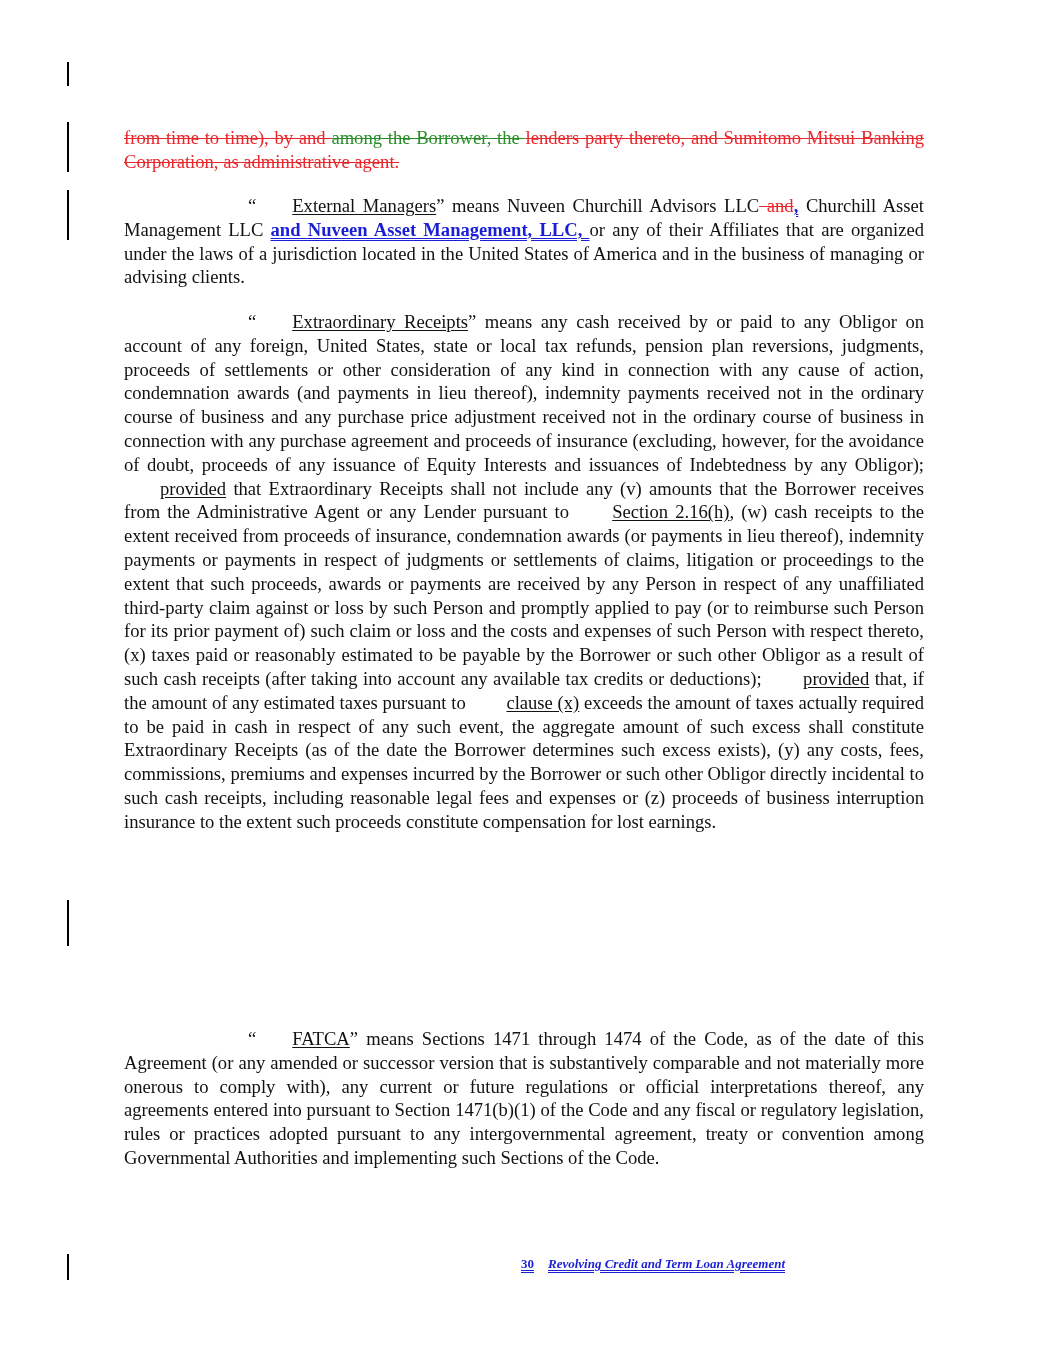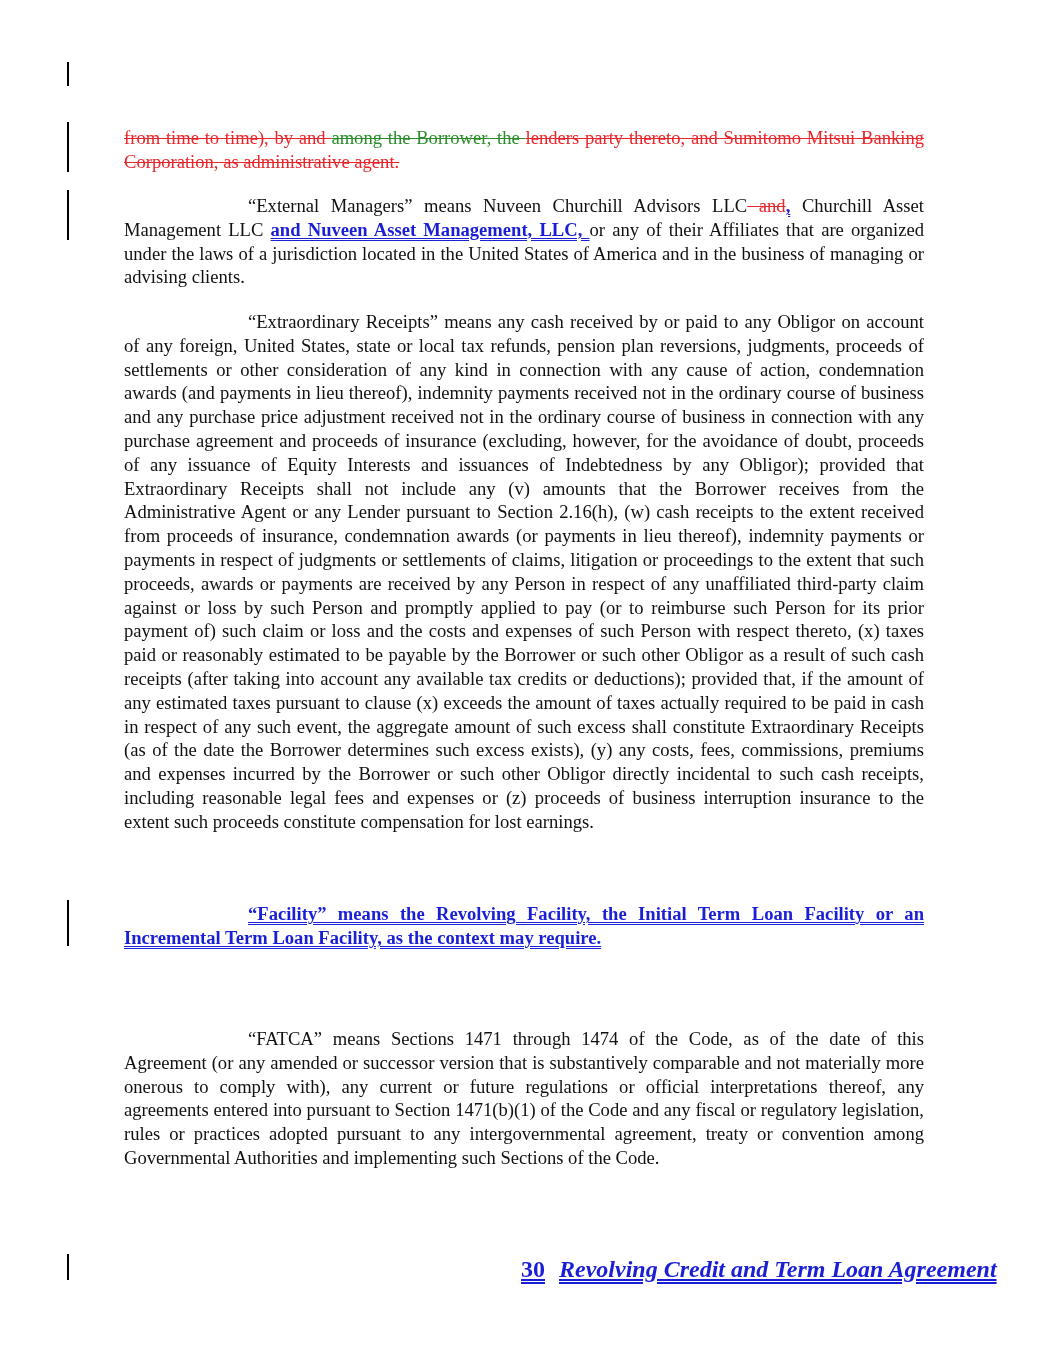--- a/index.html
+++ b/index.html
@@ -3,25 +3,25 @@
 <meta charset="utf-8">
 <style>
   html, body { margin: 0; padding: 0; background: #ffffff; }
   body { width: 1055px; height: 1365px; position: relative; overflow: hidden;
          font-family: "Liberation Serif", "DejaVu Serif", serif; color: #111; }
   .page { position: absolute; left: 0; top: 0; width: 1055px; height: 1365px; }
   .bar { position: absolute; left: 67px; width: 2px; background: #000; }
   .para { position: absolute; left: 124px; width: 800px; font-size: 18.6px; line-height: 23.8px;
           text-align: justify; text-align-last: left; margin: 0; }
   .para .indent { display: inline-block; width: 124px; }
-  .u { text-underline-offset: 2px; }
+  .u { text-decoration: underline; text-underline-offset: 2px; margin-left: 36px; }
   .del-red { color: #e8262b; text-decoration: line-through; text-decoration-thickness: 1.2px; }
   .del-green { color: #2a8d2a; text-decoration: line-through; text-decoration-thickness: 1.2px; }
   .ins { color: #1a1fd6; font-weight: bold; text-decoration: underline double; text-underline-offset: 2px; text-decoration-thickness: 1px; }
-  .footer { position: absolute; top: 1256px; left: 521px; font-size: 24px; color: #1a1fd6;
+  .footer { position: absolute; top: 1256px; left: 521px; font-size: 13px; color: #1a1fd6;
             font-weight: bold; white-space: nowrap; }
   .footer .num { text-decoration: underline double; text-underline-offset: 2px; margin-right: 14px; }
   .footer .title { font-style: italic; text-decoration: underline double; text-underline-offset: 2px; }
 </style>
 </head>
 <body>
 
 <div class="page">
 
   <div class="bar" style="top:62px;height:24px;"></div>
@@ -35,23 +35,20 @@
   </p>
 
   <p class="para" style="top:194px;">
     <span class="indent"></span><span>“</span><span class="u">External Managers</span><span>”</span><span> means Nuveen Churchill Advisors LLC</span><span class="del-red"> and</span><span class="ins">,</span><span> Churchill Asset Management LLC </span><span class="ins">and Nuveen Asset Management, LLC, </span><span>or any of their Affiliates that are organized under the laws of a jurisdiction located in the United States of America and in the business of managing or advising clients.</span>
   </p>
 
   <p class="para" style="top:310px;">
     <span class="indent"></span><span>“</span><span class="u">Extraordinary Receipts</span><span>”</span><span> means any cash received by or paid to any Obligor on account of any foreign, United States, state or local tax refunds, pension plan reversions, judgments, proceeds of settlements or other consideration of any kind in connection with any cause of action, condemnation awards (and payments in lieu thereof), indemnity payments received not in the ordinary course of business and any purchase price adjustment received not in the ordinary course of business in connection with any purchase agreement and proceeds of insurance (excluding, however, for the avoidance of doubt, proceeds of any issuance of Equity Interests and issuances of Indebtedness by any Obligor); </span><span class="u">provided</span><span> that Extraordinary Receipts shall not include any (v) amounts that the Borrower receives from the Administrative Agent or any Lender pursuant to </span><span class="u">Section 2.16(h)</span><span>, (w) cash receipts to the extent received from proceeds of insurance, condemnation awards (or payments in lieu thereof), indemnity payments or payments in respect of judgments or settlements of claims, litigation or proceedings to the extent that such proceeds, awards or payments are received by any Person in respect of any unaffiliated third-party claim against or loss by such Person and promptly applied to pay (or to reimburse such Person for its prior payment of) such claim or loss and the costs and expenses of such Person with respect thereto, (x) taxes paid or reasonably estimated to be payable by the Borrower or such other Obligor as a result of such cash receipts (after taking into account any available tax credits or deductions); </span><span class="u">provided</span><span> that, if the amount of any estimated taxes pursuant to </span><span class="u">clause (x)</span><span> exceeds the amount of taxes actually required to be paid in cash in respect of any such event, the aggregate amount of such excess shall constitute Extraordinary Receipts (as of the date the Borrower determines such excess exists), (y) any costs, fees, commissions, premiums and expenses incurred by the Borrower or such other Obligor directly incidental to such cash receipts, including reasonable legal fees and expenses or (z) proceeds of business interruption insurance to the extent such proceeds constitute compensation for lost earnings.</span>
   </p>
 
-  <p class="para" style="top:902px;">
-    <span class="indent"></span><span class="ins">“Facility” means the Revolving Facility, the Initial Term Loan Facility or an Incremental Term Loan Facility, as the context may require.</span>
-  </p>
 
   <p class="para" style="top:1027px;">
     <span class="indent"></span><span>“</span><span class="u">FATCA</span><span>”</span><span> means Sections 1471 through 1474 of the Code, as of the date of this Agreement (or any amended or successor version that is substantively comparable and not materially more onerous to comply with), any current or future regulations or official interpretations thereof, any agreements entered into pursuant to Section 1471(b)(1) of the Code and any fiscal or regulatory legislation, rules or practices adopted pursuant to any intergovernmental agreement, treaty or convention among Governmental Authorities and implementing such Sections of the Code.</span>
   </p>
 
 
   <div class="footer">
     <span class="num">30</span><span class="title">Revolving Credit and Term Loan Agreement</span>
   </div>
 </div>

